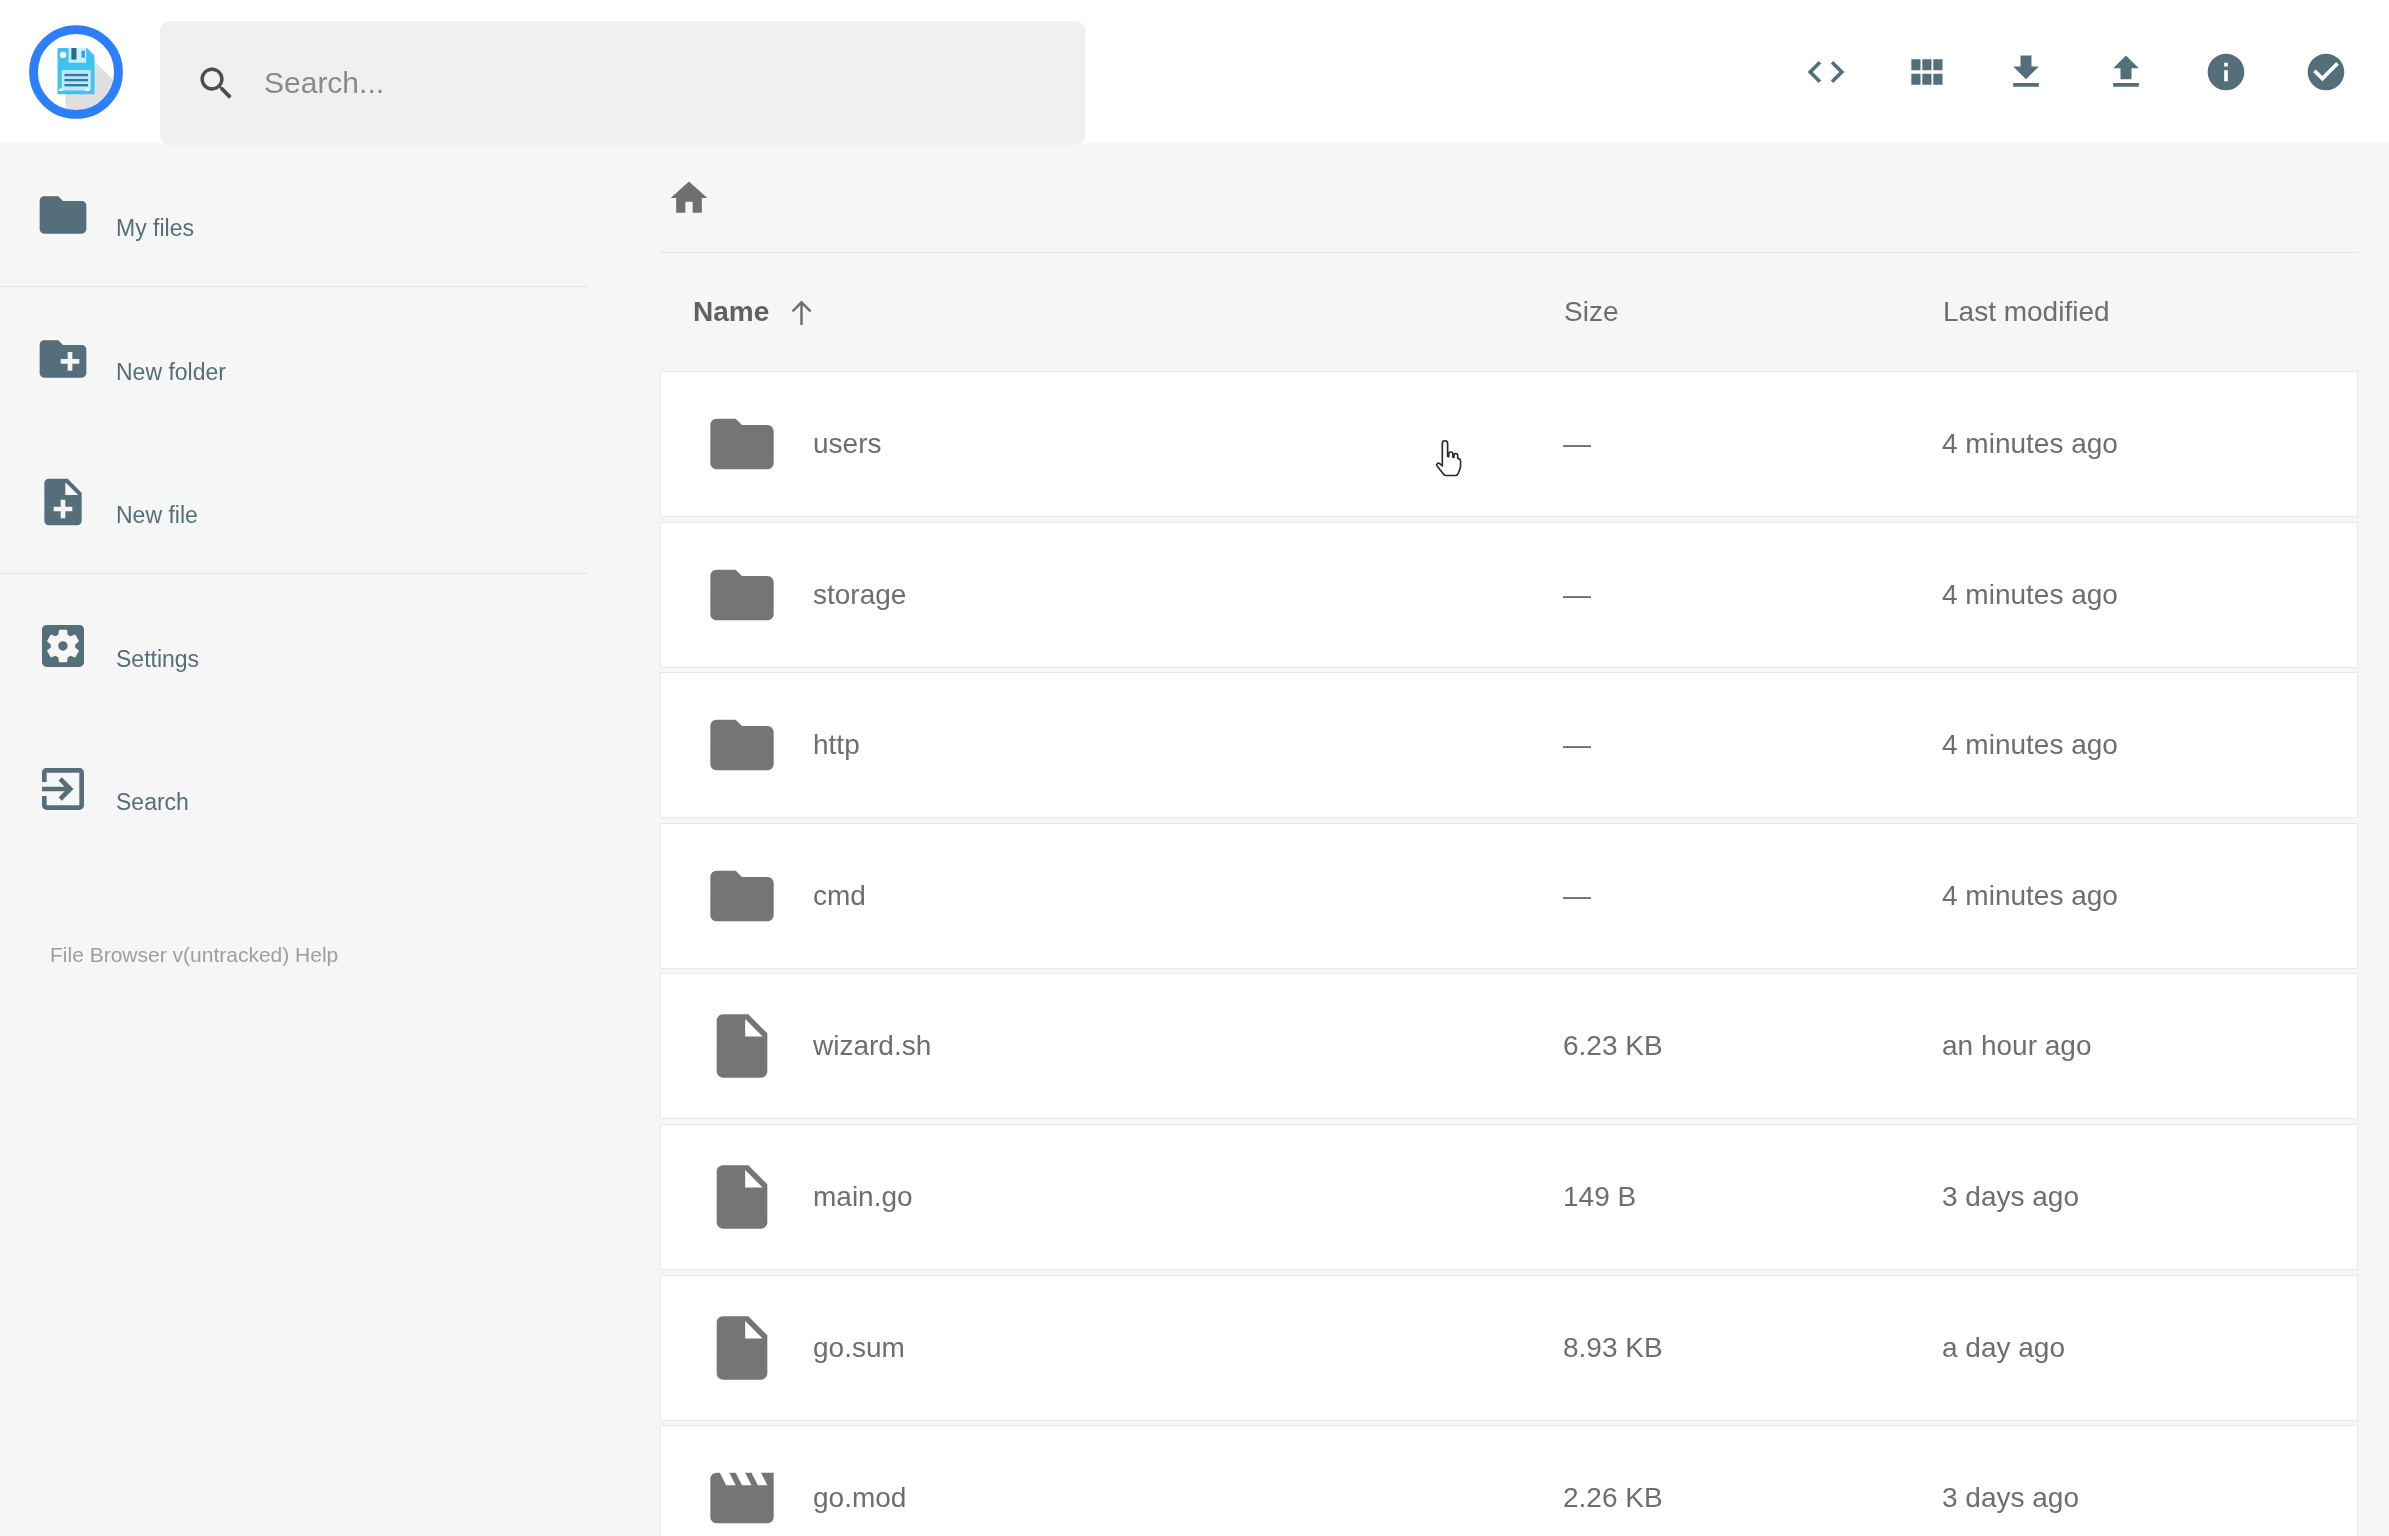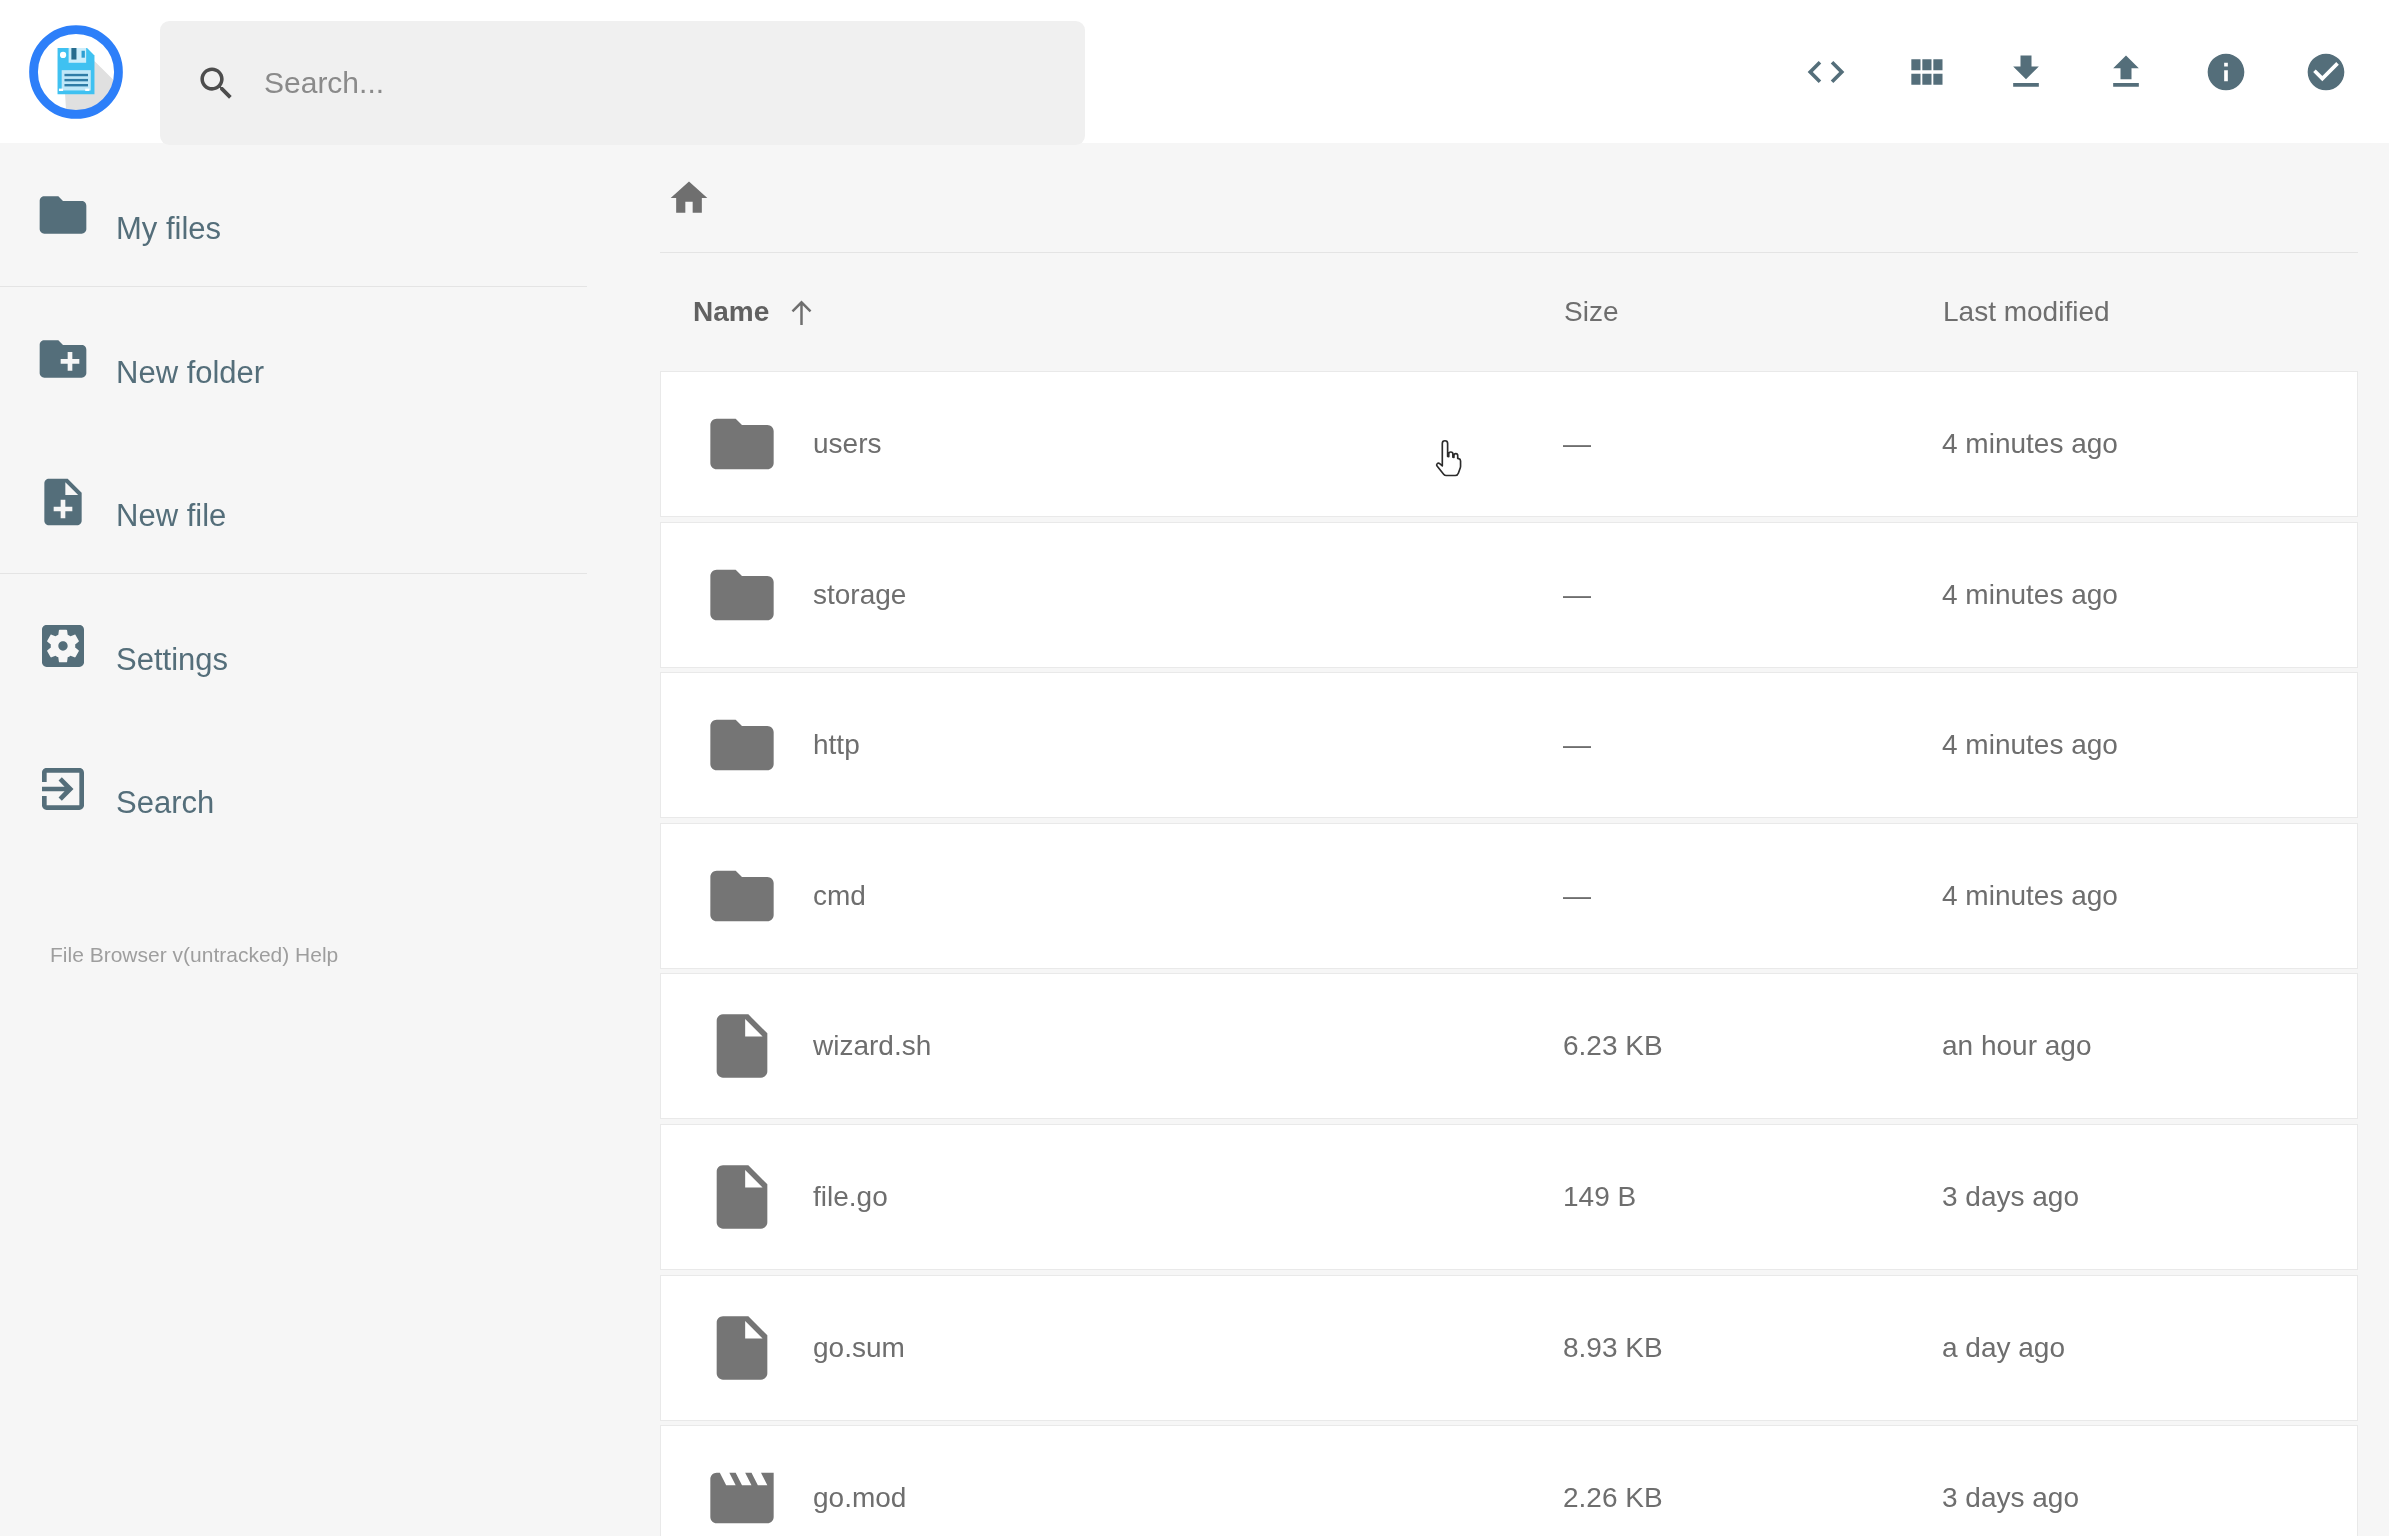--- a/index.html
+++ b/index.html
@@ -24,21 +24,21 @@
   .action svg { width:44px; height:44px; fill:var(--icon-slate,#546e7a); display:block; }
 
   
   .app-body { position:absolute; top:143px; left:0; right:0; bottom:0;
               background:var(--app-bg,#f6f6f6); display:flex; }
 
   
   .sidebar { width:607px; flex:none; }
   .side-item { height:143px; display:flex; align-items:center; padding-left:35px; cursor:pointer; }
   .side-item svg { width:56px; height:56px; fill:var(--icon-slate,#546e7a); flex:none; }
-  .side-label { font-size:31px; color:var(--icon-slate,#546e7a); margin-left:25px;margin-top:28px; }
+  .side-label { font-size:23px; color:var(--icon-slate,#546e7a); margin-left:25px;margin-top:28px; }
   .side-divider { width:587px; border-top:0.9px solid var(--divider,#e4e4e4); }
   .credits { margin-top:80px; padding-left:50px; font-size:21px; line-height:30px;
              color:var(--muted-gray,#9e9e9e); }
   .credits .link { cursor:pointer; display:inline-block; }
 
   
   .main { flex:1; min-width:0; padding:0 31px 16px 53px; }
   .breadcrumb { height:110px; border-bottom:0.9px solid var(--divider,#e4e4e4);
                 display:flex; align-items:center; }
   .home-btn { background:none; border:none; padding:0; margin-left:6.5px; cursor:pointer; }
@@ -303,21 +303,21 @@
       <span class="row-name">wizard.sh</span>
     </div>
     <div class="cell-size">6.23 KB</div>
     <div class="cell-mod">an hour ago</div>
   </div>
           <div class="row">
     <div class="cell-name">
       <svg viewBox="0 0 82 82" width="76" height="76">
                 <use href="#i-file" xlink:href="#i-file"></use>
               </svg>
-      <span class="row-name">file.go</span>
+      <span class="row-name">main.go</span>
     </div>
     <div class="cell-size">149 B</div>
     <div class="cell-mod">3 days ago</div>
   </div>
           <div class="row">
     <div class="cell-name">
       <svg viewBox="0 0 82 82" width="76" height="76">
                 <use href="#i-file" xlink:href="#i-file"></use>
               </svg>
       <span class="row-name">go.sum</span>

